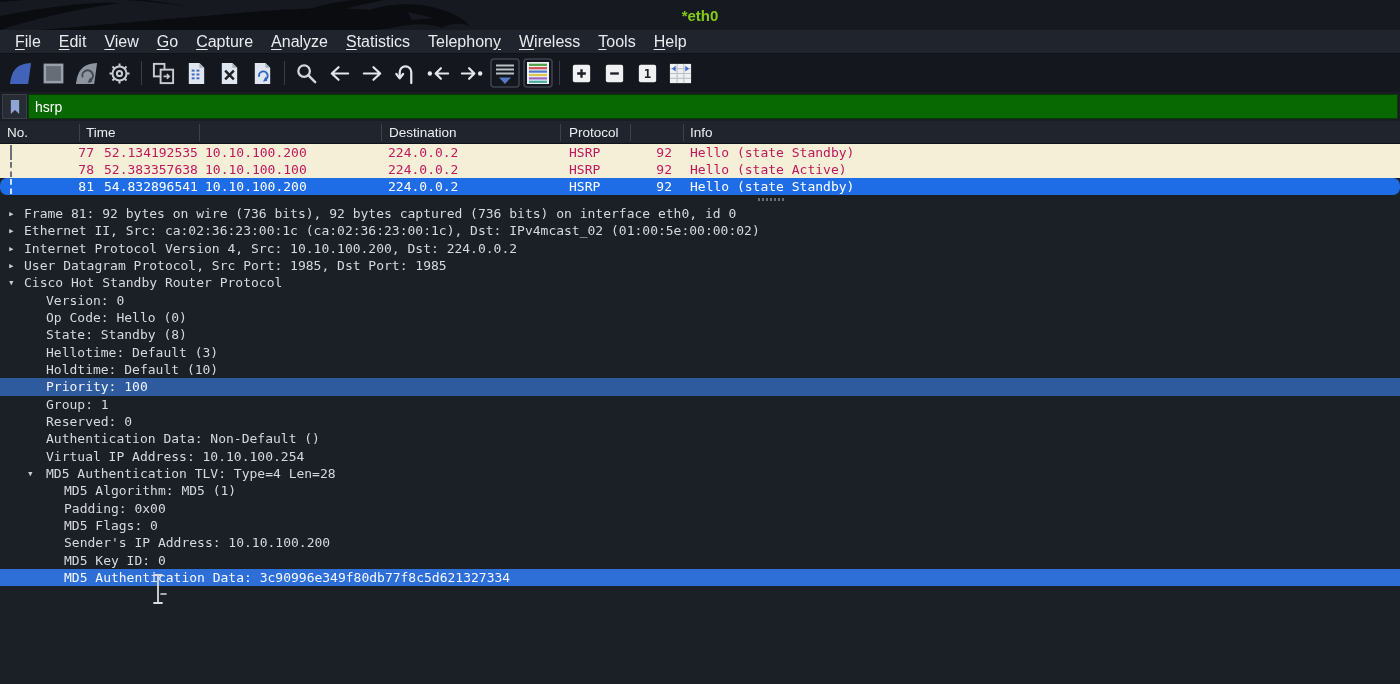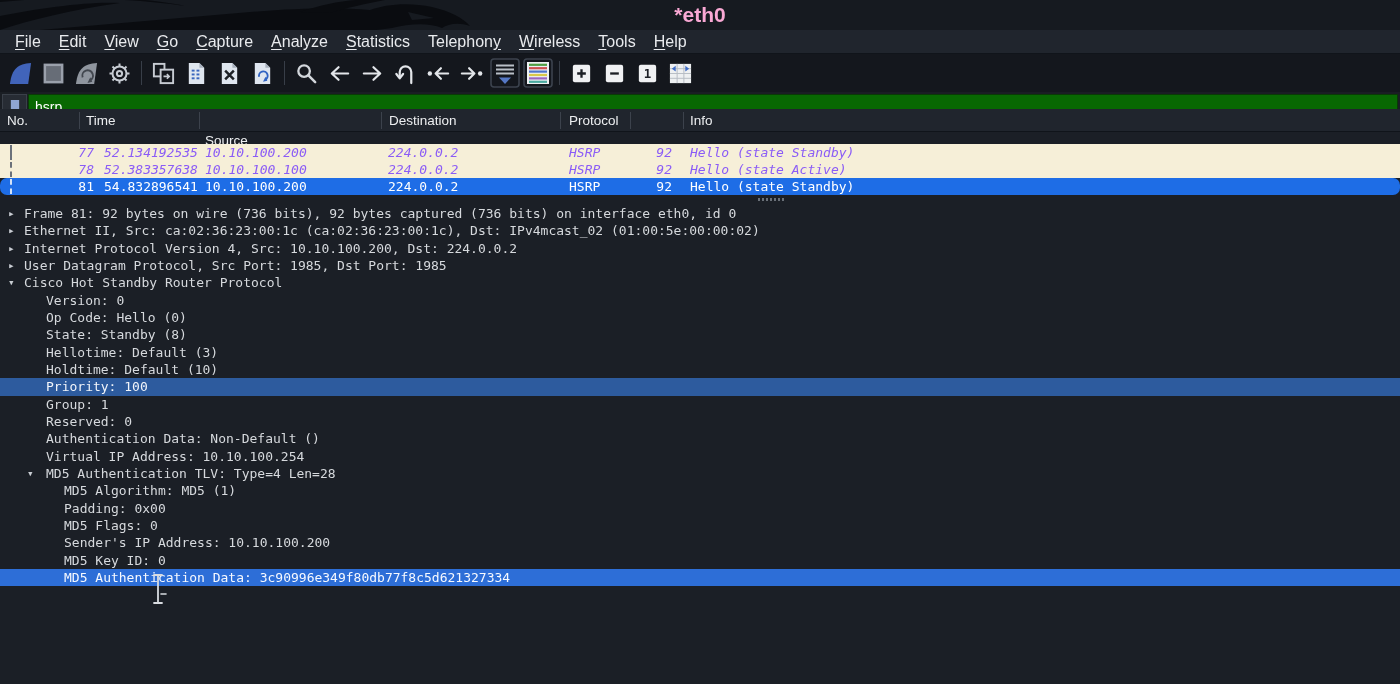--- a/index.html
+++ b/index.html
@@ -6,21 +6,21 @@
   html,body { width:1400px; height:684px; overflow:hidden; background:#1b1f26;
               font-family:"Liberation Sans","DejaVu Sans",sans-serif; }
   #app { position:relative; width:1400px; height:684px; background:#1b1f26; }
 
   
   .titlebar { position:absolute; left:0; top:0; width:1400px; height:30px;
               background:#161a20; overflow:hidden; }
   .titlebar .dragon { position:absolute; left:0; top:0; }
   .titlebar .title { position:absolute; left:0; top:0; width:100%; height:30px;
                      display:flex; align-items:center; justify-content:center;
-                     color:#f9a8d4; font-size:21px; font-weight:bold; }
+                     color:#84cc16; font-size:15px; font-weight:bold; }
 
   
   .menubar { position:absolute; left:0; top:30px; width:1400px; height:24px;
              background:#20252d; display:flex; align-items:center; padding-left:6px;
              border-bottom:1px solid #10141a; }
   .menu-item { color:#e9ebee; font-size:16px; padding:2px 9px; cursor:default; }
   .menu-item .mn { text-decoration:underline; text-underline-offset:2px; }
 
   
   .toolbar { position:absolute; left:0; top:54px; width:1400px; height:38px;
@@ -34,31 +34,31 @@
   .filterbar { position:absolute; left:0; top:92px; width:1400px; height:29px;
                background:#1a1e24; display:flex; align-items:center; padding:0 2px; }
   .bookmark-btn { width:25px; height:25px; background:#272c34; border:1px solid #3a4049;
                   display:flex; align-items:center; justify-content:center; margin-right:1px; }
   .bookmark-btn svg { width:18px; height:18px; }
   .filter-input { flex:1; height:25px; background:#086802; border:1px solid #0a3a06;
                   color:#ffffff; font-size:14px; font-family:"Liberation Sans","DejaVu Sans",sans-serif;
                   padding:0 6px; outline:none; }
 
   
-  .pl-header { position:absolute; left:0; top:109px; width:1400px; height:23px;
+  .pl-header { position:absolute; left:0; top:121px; width:1400px; height:23px;
                background:#20252d; border-bottom:1px solid #10141a; }
   .pl-h-col { position:absolute; top:0; height:23px; line-height:23px;
               color:#eceef0; font-size:13.5px; }
   .pl-h-sep { position:absolute; top:3px; width:1px; height:17px; background:#3c424c; }
 
   .pl-rows { position:absolute; left:0; top:144px; width:1400px; height:51px; }
   .pl-row { position:relative; width:1400px; height:17px;
             font-family:"DejaVu Sans Mono","Liberation Mono",monospace;
             font-size:13px; line-height:17px; }
-  .pl-row.cream { background:#f6efd8; color:#8b5cf6;font-style:italic; }
+  .pl-row.cream { background:#f6efd8; color:#be185d; }
   .pl-row.selected { background:#1e6de6; color:#ffffff;border-radius:7px; }
   .pl-cell { position:absolute; top:0; height:17px; white-space:pre; }
   .c-no   { left:0;   width:94px; text-align:right; }
   .c-time { left:104px; }
   .c-src  { left:205px; }
   .c-dst  { left:388px; }
   .c-pro  { left:569px; }
   .c-len  { left:600px; width:72px; text-align:right; }
   .c-info { left:690px; }
   .row-mark { position:absolute; left:10px; top:1px; height:15px; width:0; }

